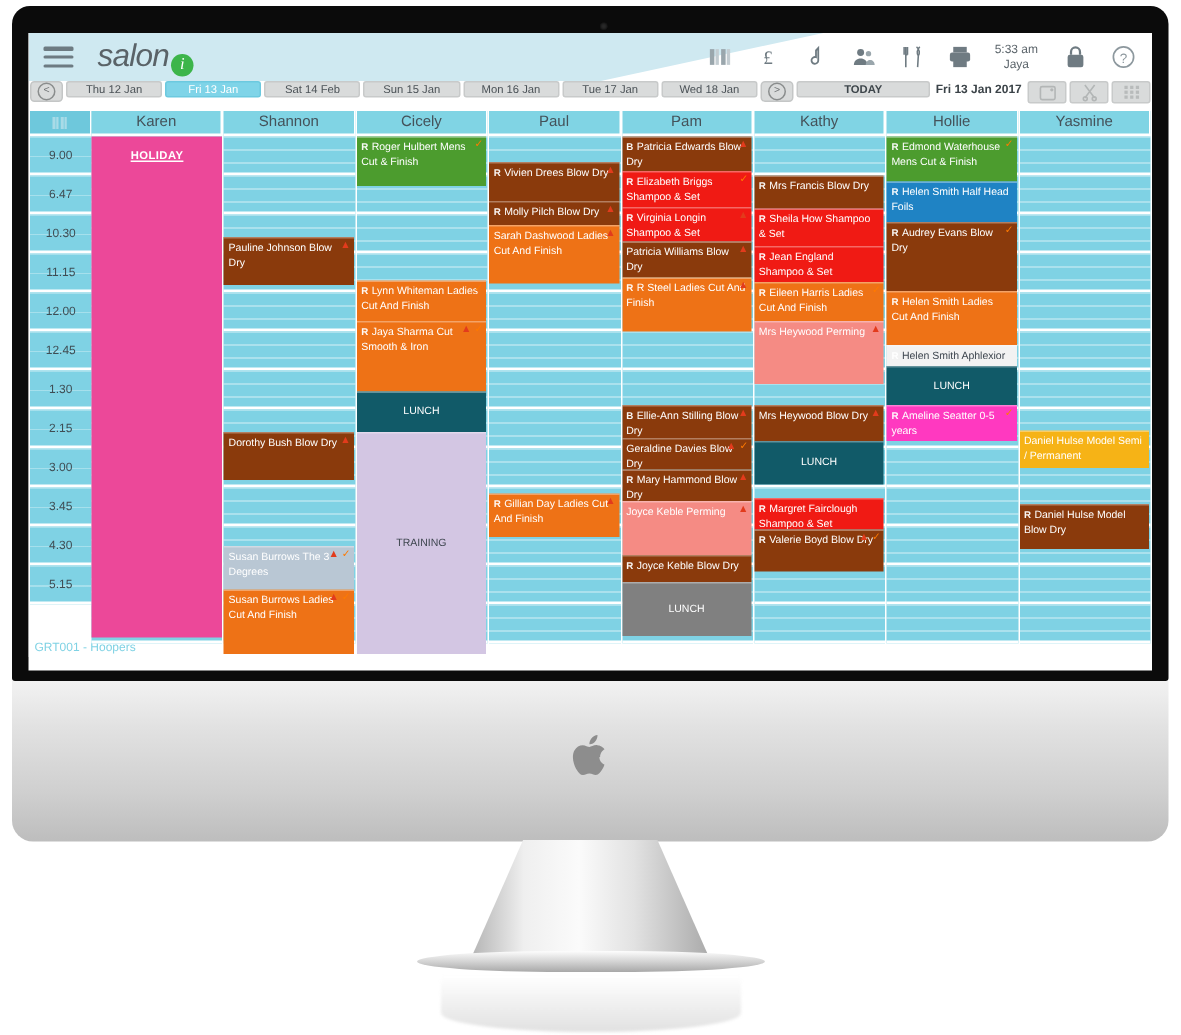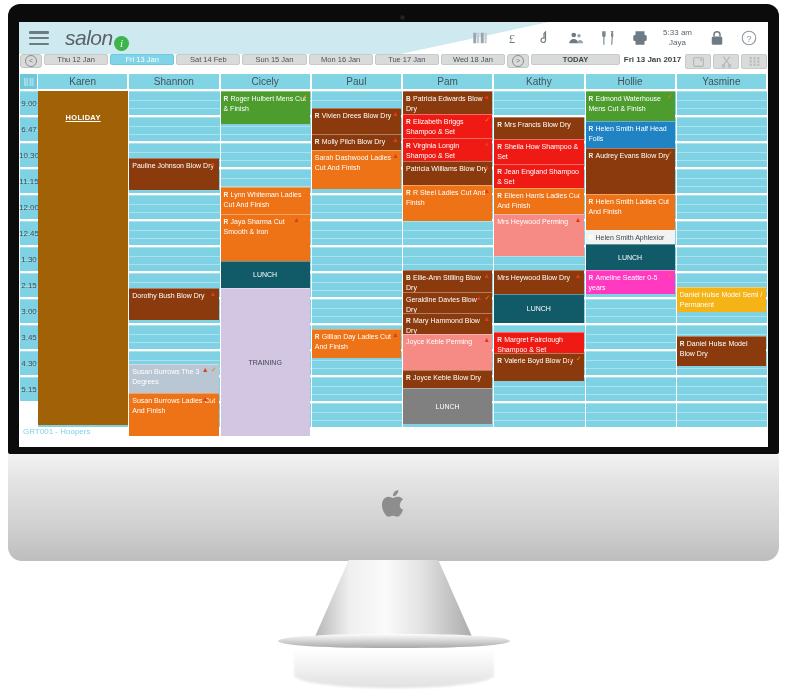--- a/index.html
+++ b/index.html
@@ -110,21 +110,21 @@
   }
 
   
   .grid-wrap { position: relative; height: 351px; display: flex; background: #fff; padding-left:1px; }
   .col { position: relative; }
   .colhead {
     height: 17px; background: #80d4e4; color: #44525a; font-size: 10px;
     display: flex; align-items: center; justify-content: center;
     border: 1px solid #fff; border-width: 0 1px 2px 0;
   }
-  .timecol { width: 18px; }
+  .timecol { width: 41px; }
   .timecol .colhead { background: #6ec8dc; }
   .slot {
     height: 26px; background: #7fd2e4; border-bottom: 2px solid #ffffff;
     display: flex; align-items: center; justify-content: center;
     font-size: 8px; color: #3f4d54;
     background-image: repeating-linear-gradient(180deg, rgba(255,255,255,.30) 0 1px, rgba(255,255,255,0) 1px 13px);
   }
   .staffcol { flex: 1; position: relative; border-right: 1px solid #ffffff; }
   .bg-slots { position: absolute; left: 0; right: 0; top: 0; bottom: 0; }
   .bgslot {
@@ -146,22 +146,22 @@
   .warn { color: #e23b1c; font-size: 7px; line-height: 7px; }
   .tick { color: #ff7a00; font-size: 7px; line-height: 7px; }
   .appt.center { display: flex; align-items: center; justify-content: center; padding-top: 0; }
 
   .status-bar {
     height: 13px; background: #ffffff; color: #7fd2e4; font-size: 8px;
     display: flex; align-items: center; padding-left: 4px;
   }
   .holiday {
     position: absolute; left: 0; right: 0; top: 0; bottom: 0;
-    background: #a16207; color: #fff; font-size: 7.5px; font-weight: bold;
-    display: flex; align-items: flex-start; justify-content: center; padding-top: 22px;
+    background: #ec4899; color: #fff; font-size: 7.5px; font-weight: bold;
+    display: flex; align-items: flex-start; justify-content: center; padding-top: 8px;
     letter-spacing: .3px;
     text-decoration: underline;
   }
 </style>
 </head>
 <body>
 
 <div id="stage">
 
   <div class="imac-bezel">

